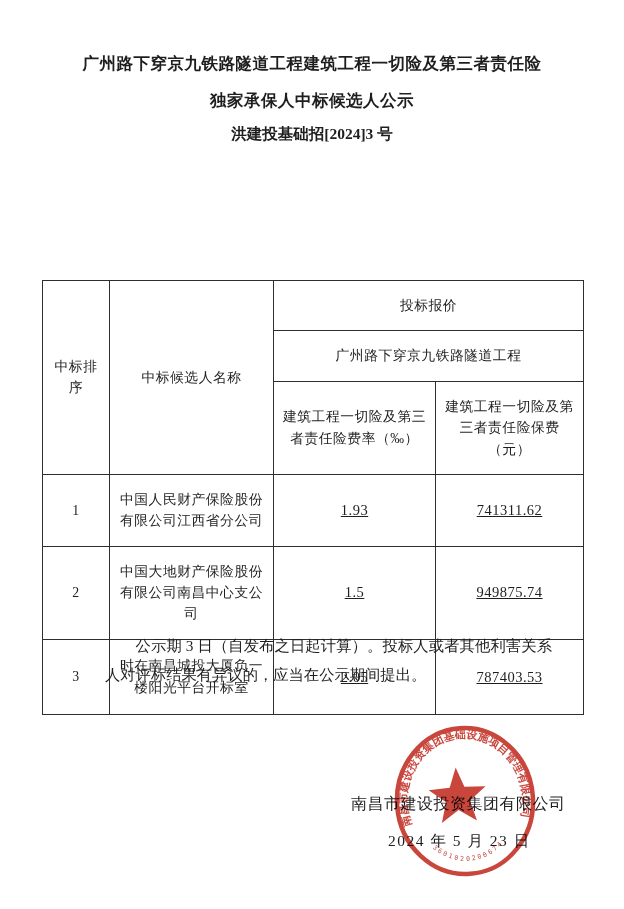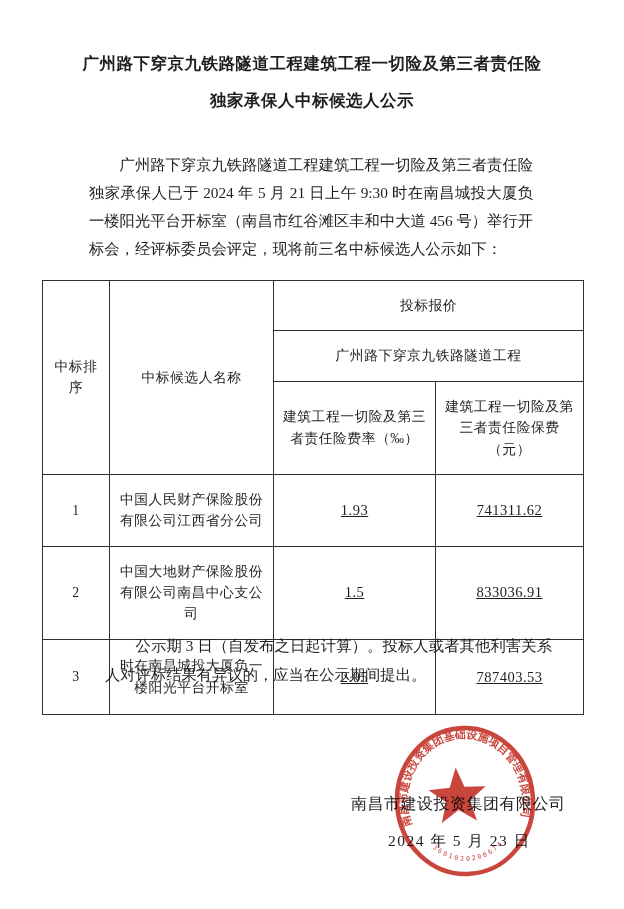--- a/index.html
+++ b/index.html
@@ -40,22 +40,22 @@
   .seal-code-text{font-size:6.5px;letter-spacing:2.2px;
     font-family:"DejaVu Sans Mono",monospace;}
 </style>
 </head>
 <body>
 
 <div class="page">
 
   <div class="title title-1">广州路下穿京九铁路隧道工程建筑工程一切险及第三者责任险</div>
   <div class="title title-2">独家承保人中标候选人公示</div>
+  <div class="docnum">洪建投基础招[2024]3 号</div>
 
-  <p class="intro">广州路下穿京九铁路隧道工程建筑工程一切险及第三者责任险独家承保人已于 2024 年 5 月 21 日上午 9:30 时在南昌城投大厦负一楼阳光平台开标室（南昌市红谷滩区丰和中大道 456 号）举行开标会，经评标委员会评定，现将前三名中标候选人公示如下：</p>
 
   <table class="bid">
     <colgroup>
       <col style="width:67px">
         <col style="width:164px">
         <col style="width:162px">
         <col style="width:148px">
     </colgroup>
     <tbody>
       <tr class="h1">
@@ -73,21 +73,21 @@
       <tr class="r1">
         <td>1</td>
         <td>中国人民财产保险股份有限公司江西省分公司</td>
         <td class="num">1.93</td>
         <td class="num">741311.62</td>
       </tr>
       <tr class="r2">
         <td>2</td>
         <td>中国大地财产保险股份有限公司南昌中心支公司</td>
         <td class="num">1.5</td>
-        <td class="num">833036.91</td>
+        <td class="num">949875.74</td>
       </tr>
       <tr class="r3">
         <td>3</td>
         <td>时在南昌城投大厦负一楼阳光平台开标室</td>
         <td class="num">2.05</td>
         <td class="num">787403.53</td>
       </tr>
     </tbody>
   </table>
 

